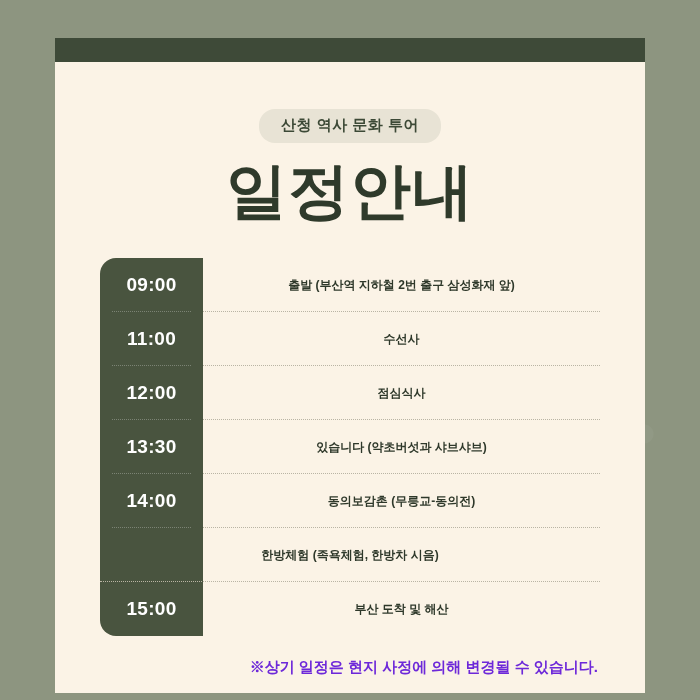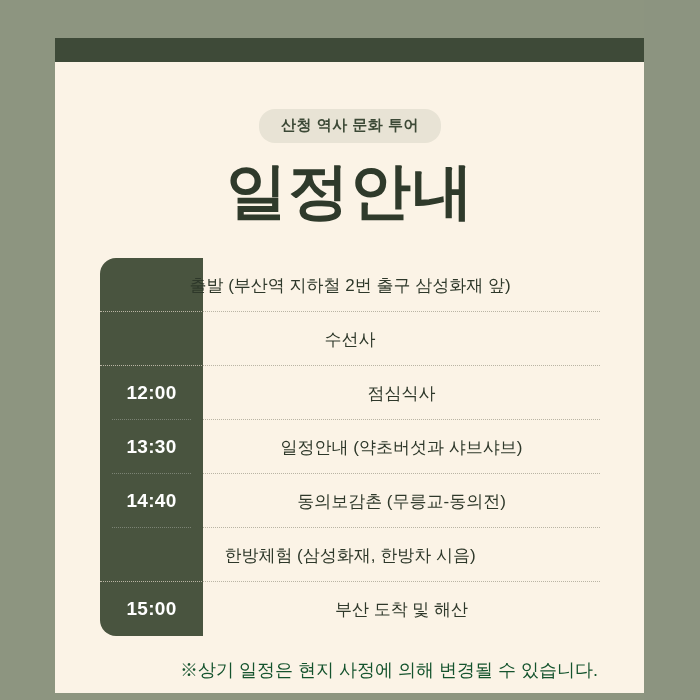--- a/index.html
+++ b/index.html
@@ -8,21 +8,21 @@
   }
   body {
     width: 700px;
     height: 700px;
     overflow: hidden;
     font-family: "Liberation Sans", sans-serif;
     background: #8c9480;
   }
   .canvas {
     position: relative;
-    width: 644px;
+    width: 700px;
     height: 700px;
     background: #8d9580;
     overflow: hidden;
   }
   
   .canvas::before {
     content: "";
     position: absolute;
     inset: 0;
     background:
@@ -120,22 +120,22 @@
   }
   .row .desc {
     position: relative;
     z-index: 2;
     flex: 1 1 auto;
     display: flex;
     align-items: center;
     justify-content: center;
     padding: 0 10px;
     color: #2e382a;
-    font-size: 17px;
-    font-weight: normal;
+    font-size: 12px;
+    font-weight: bold;
     text-align: left;
     background: transparent;
   }
   .row:not(:last-child) .desc::after,
   .row:not(:last-child) .time::after {
     content: "";
     position: absolute;
     left: 0;
     right: 0;
     bottom: 0;
@@ -144,23 +144,23 @@
   }
   .row:not(:last-child) .time::after {
     border-bottom-color: rgba(255,255,255,0.28);
     left: 12px;
     right: 12px;
   }
 
   .note {
     margin-top: 22px;
     text-align: right;
-    color: #14532d;
-    font-size: 18px;
-    font-weight: normal;
+    color: #6d28d9;
+    font-size: 15px;
+    font-weight: bold;
     padding-right: 2px;
   }
 </style>
 </head>
 <body>
 
 <div class="canvas">
 
   <div class="card">
 
@@ -171,39 +171,41 @@
       <div class="eyebrow-wrap">
         <span class="eyebrow">산청 역사 문화 투어</span>
       </div>
 
       <div class="title">일정안내</div>
 
       <div class="schedule">
         <div class="rail"></div>
 
         <div class="row">
+          <div class="time">09:00</div>
           <div class="desc">출발 (부산역 지하철 2번 출구 삼성화재 앞)</div>
         </div>
         <div class="row">
+          <div class="time">11:00</div>
           <div class="desc">수선사</div>
         </div>
         <div class="row">
           <div class="time">12:00</div>
           <div class="desc">점심식사</div>
         </div>
         <div class="row">
           <div class="time">13:30</div>
-          <div class="desc">일정안내 (약초버섯과 샤브샤브)</div>
-        </div>
-        <div class="row">
-          <div class="time">14:40</div>
+          <div class="desc">있습니다 (약초버섯과 샤브샤브)</div>
+        </div>
+        <div class="row">
+          <div class="time">14:00</div>
           <div class="desc">동의보감촌 (무릉교-동의전)</div>
         </div>
         <div class="row">
-          <div class="desc">한방체험 (삼성화재, 한방차 시음)</div>
+          <div class="desc">한방체험 (족욕체험, 한방차 시음)</div>
         </div>
         <div class="row">
           <div class="time">15:00</div>
           <div class="desc">부산 도착 및 해산</div>
         </div>
       </div>
 
       <div class="note">※상기 일정은 현지 사정에 의해 변경될 수 있습니다.</div>
 
     </div>

